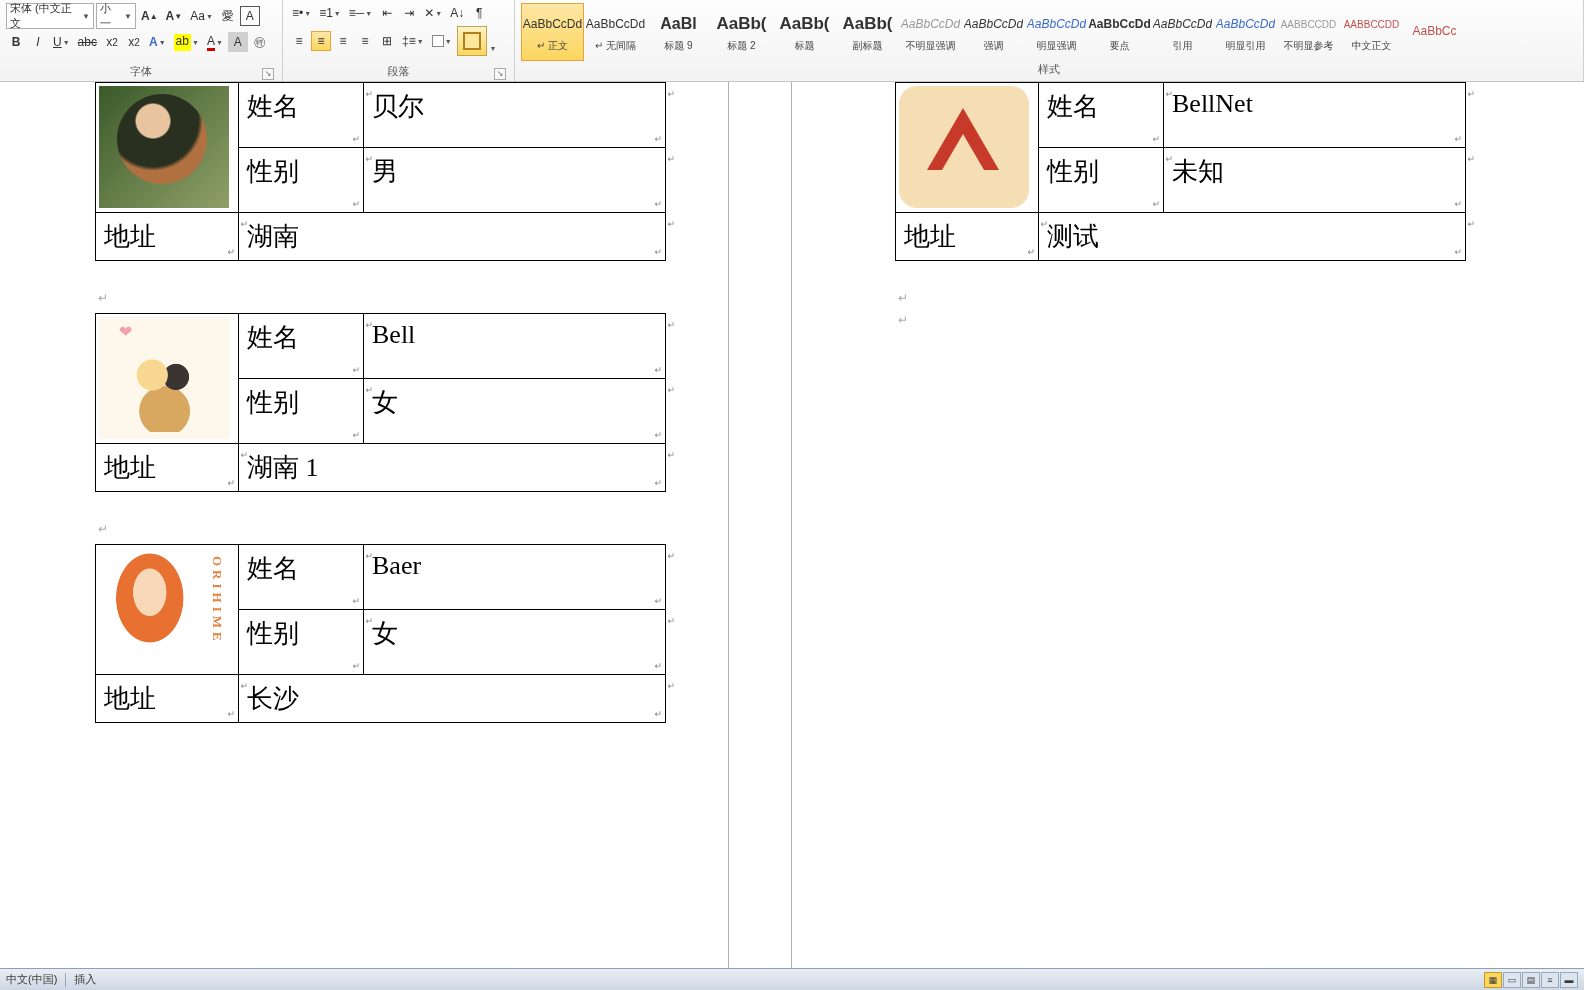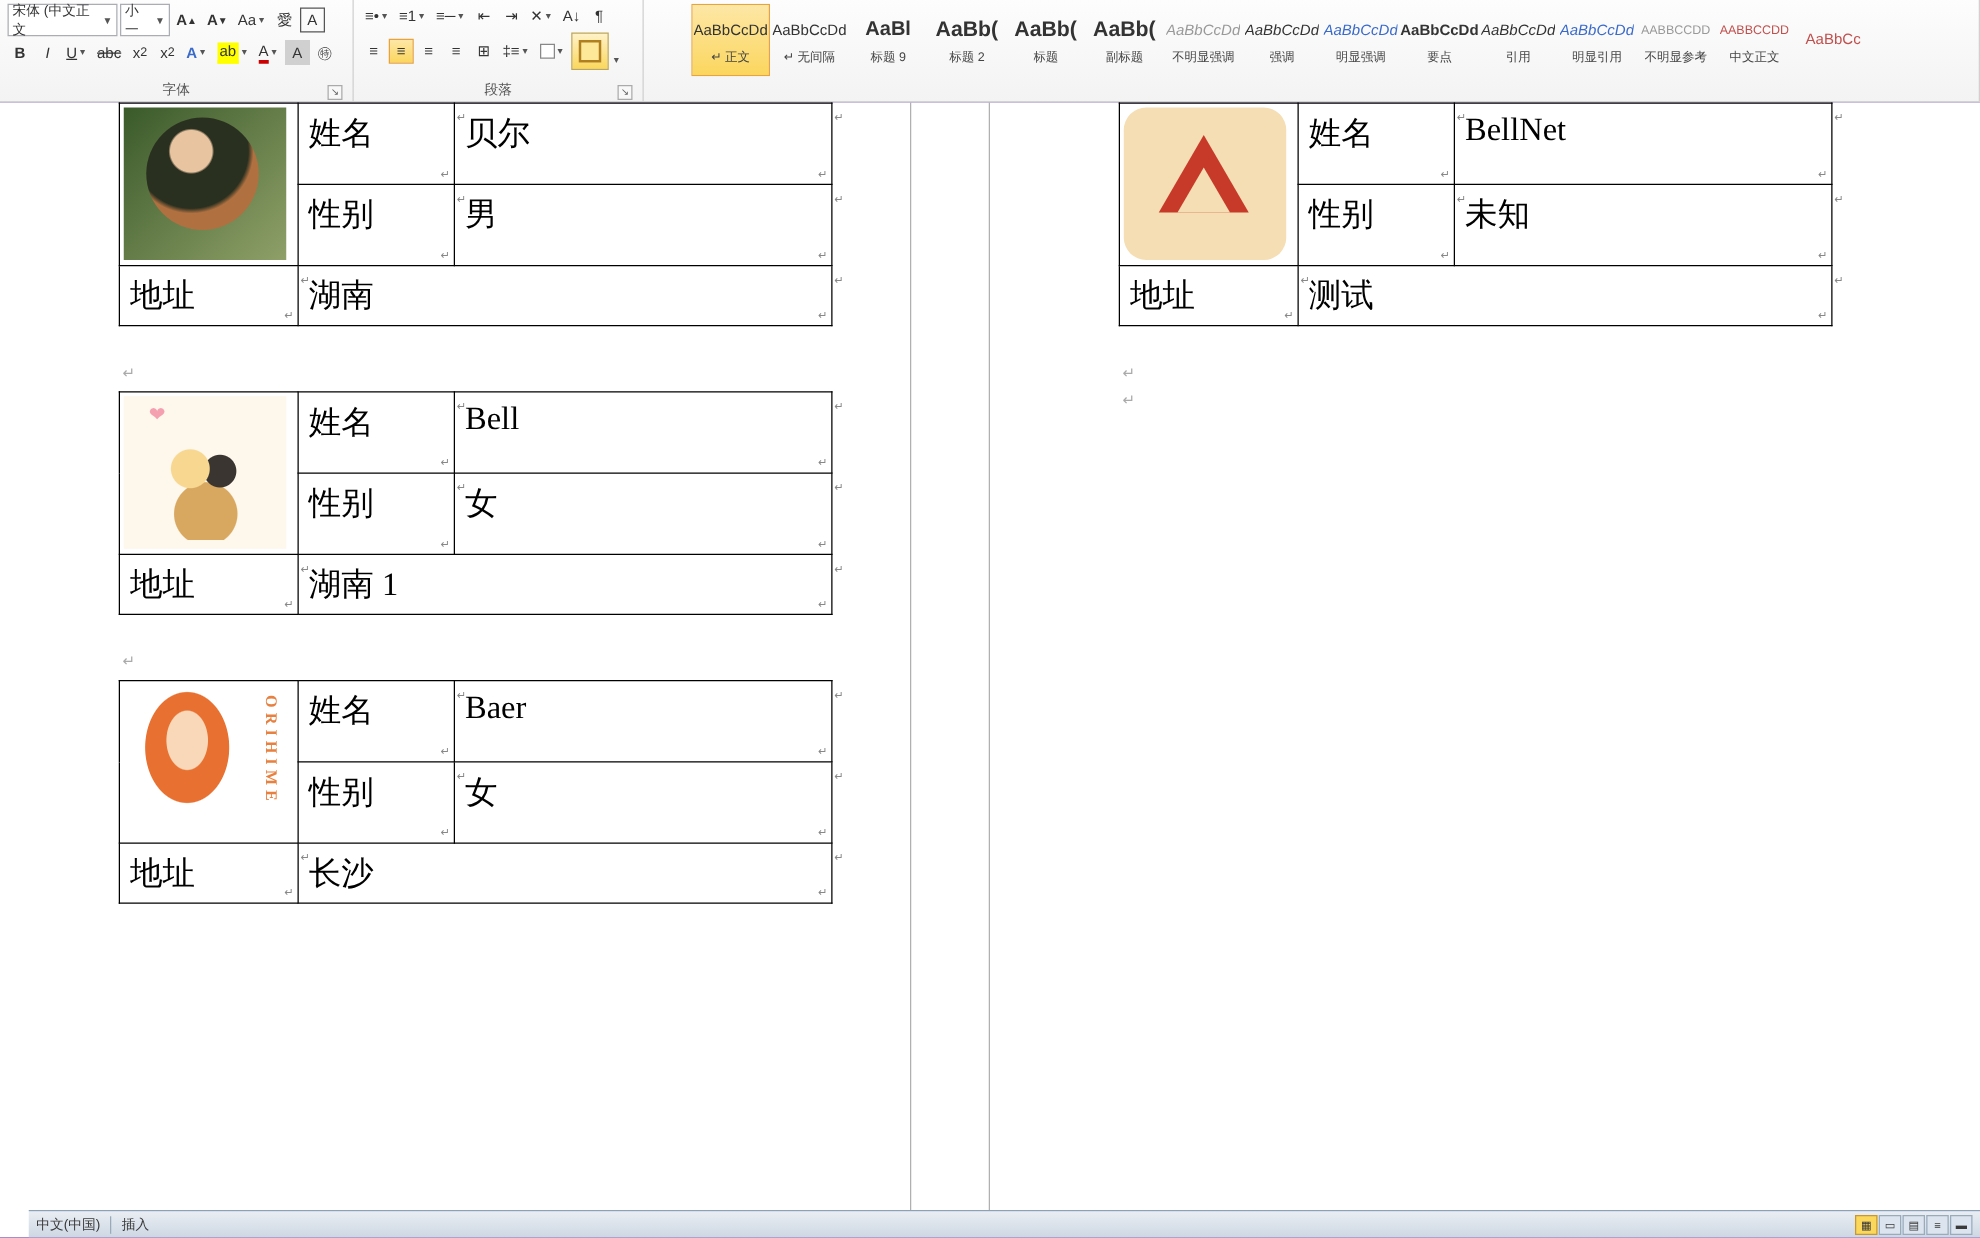--- a/index.html
+++ b/index.html
@@ -13,21 +13,21 @@
 .dlg-launch { position:absolute; right:2px; bottom:1px; width:12px; height:12px; border:1px solid #aaa; font-size:8px; line-height:9px; text-align:center; color:#666; cursor:pointer; background:#f8f8f8; }
 .row { display:flex; align-items:center; gap:2px; }
 .btn { min-width:20px; height:20px; display:inline-flex; align-items:center; justify-content:center; border:1px solid transparent; cursor:pointer; padding:0 2px; font-size:12px; color:#333; }
 .btn.active { border-color:#e8a33d; background:linear-gradient(#fde7a6,#fbd65e); }
 .combo { height:20px; border:1px solid #abadb3; background:#fff; display:inline-flex; align-items:center; padding:12px 3px; font-size:11px; }
 .combo .arr { margin-left:3px; font-size:8px; color:#555; }
 .big-btn { width:30px; height:30px; border:1px solid #bfa653; background:linear-gradient(#fff2c8,#fbd75b); display:flex; align-items:center; justify-content:center; cursor:pointer; }
 .dd { font-size:7px; color:#555; margin-left:1px; }
 
 
-.styles-group { flex:1;margin-left:32px; }
+.styles-group { flex:1; }
 .gallery { display:flex; height:58px; overflow:hidden; }
 .style-item { width:63px; border:1px solid transparent; display:flex; flex-direction:column; align-items:center; justify-content:center; cursor:pointer; padding:1px 2px; }
 .style-item.sel { border-color:#e8a33d; background:linear-gradient(#fde7a6,#fbd65e); }
 .style-prev { font-size:12px; height:26px; display:flex; align-items:center; white-space:nowrap; overflow:hidden; }
 .style-name { font-size:10px; color:#444; white-space:nowrap; overflow:hidden; margin-top:2px; }
 
 
 .doc-area { position:absolute; top:82px; left:0; right:0; bottom:22px; background:#4c1d95; display:flex; }
 .page { background:#fff; position:relative; }
 .page-left { width:720px; }
@@ -56,21 +56,21 @@
 .av2::after{content:"";position:absolute;left:20px;top:20px;width:95px;height:95px;background:radial-gradient(circle at 35% 40%,#f8d890 18%,transparent 19%),radial-gradient(circle at 60% 42%,#3a3530 16%,transparent 17%),radial-gradient(circle at 48% 78%,#d8a860 28%,transparent 29%);}
 .av2::before{content:"❤";position:absolute;left:20px;top:5px;color:#f5a0b0;font-size:16px;}
 .av3 { background:#fff; position:relative; }
 .av3::after{content:"";position:absolute;left:8px;top:4px;width:95px;height:115px;background:radial-gradient(ellipse at 45% 35%,#f8d8b8 22%,transparent 23%),radial-gradient(ellipse at 45% 40%,#e87030 45%,transparent 46%);}
 .av3::before{content:"ORIHIME";position:absolute;right:4px;top:8px;writing-mode:vertical-rl;font-size:13px;color:#e88040;font-weight:bold;letter-spacing:4px;}
 .av4 { background:#f5deb3; border-radius:18px; position:relative; }
 .av4::after{content:"";position:absolute;left:28px;top:22px;width:0;height:0;border-left:36px solid transparent;border-right:36px solid transparent;border-bottom:62px solid #c73a2a;}
 .av4::before{content:"";position:absolute;left:43px;top:48px;width:0;height:0;border-left:21px solid transparent;border-right:21px solid transparent;border-bottom:36px solid #f5deb3;z-index:1;}
 
 
-.status { position:absolute; bottom:0; left:0; right:0; height:22px; background:linear-gradient(#eaeef3,#cdd7e3); border-top:1px solid #8ba0b9; display:flex; align-items:center; font-size:11px; color:#3a3a3a; padding:0 6px;margin-left:23px; }
+.status { position:absolute; bottom:0; left:0; right:0; height:22px; background:linear-gradient(#eaeef3,#cdd7e3); border-top:1px solid #8ba0b9; display:flex; align-items:center; font-size:11px; color:#3a3a3a; padding:0 6px; }
 .status .sep { width:1px; height:14px; background:#9ab; margin:0 8px; }
 .status-right { margin-left:auto; display:flex; align-items:center; gap:1px; }
 .view-btn { width:18px; height:16px; border:1px solid #9ab; background:#dce5ef; cursor:pointer; font-size:9px; display:flex; align-items:center; justify-content:center; }
 .view-btn.on { background:#fbd75b; border-color:#c89830; }
 </style>
 </head>
 <body>
 
 <div class="ribbon">
 
@@ -219,20 +219,21 @@
         </div>
         <div class="style-item">
           <div class="style-prev" style="color:#c0504d;font-size:10px;">AABBCCDD</div>
           <div class="style-name">中文正文</div>
         </div>
         <div class="style-item">
           <div class="style-prev" style="color:#c0504d;">AaBbCc</div>
           <div class="style-name"></div>
         </div>
       </div>
+    <div class="group-label"><span>样式</span></div>
   </div>
 </div>
 
 <div class="doc-area">
   <div class="page page-left" id="page-left">
       <table class="card-table">
         <tbody>
           <tr>
             <td rowspan="2" class="photo-cell">
               <div class="photo av1"></div>

